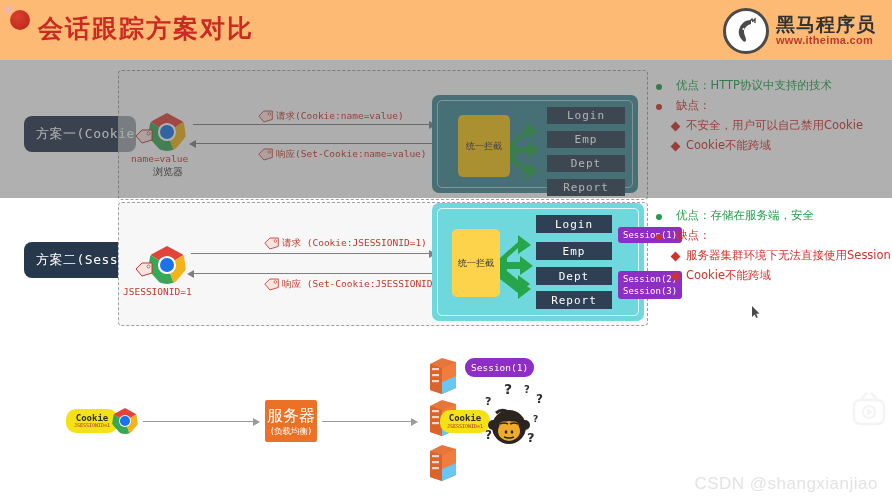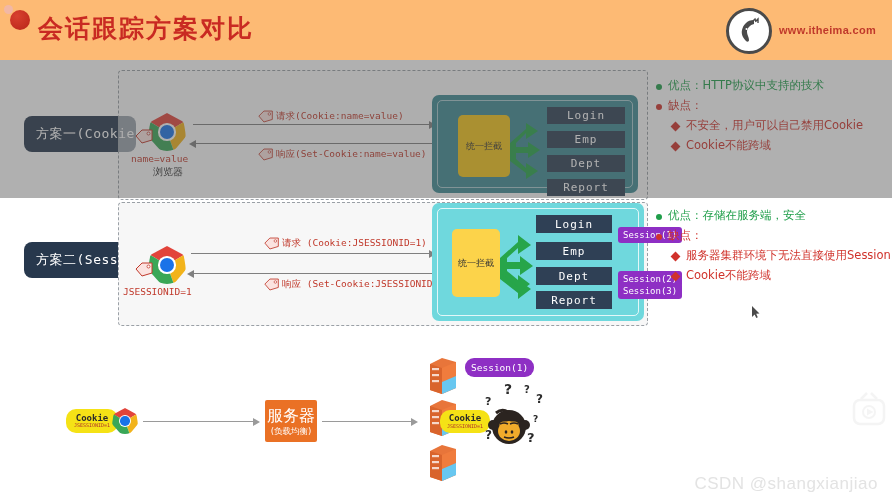--- a/index.html
+++ b/index.html
@@ -73,21 +73,21 @@
              justify-content:center;font-size:9px;color:#333;font-family:"DejaVu Sans",sans-serif;}
   .svc{position:absolute;background:#2f4055;color:#fff;border-radius:0;display:flex;align-items:center;
        justify-content:center;font-size:11px;letter-spacing:1px;
        font-family:"DejaVu Sans Mono","Liberation Mono",monospace;}
   .garrow{position:absolute;}
   .sess-badge{position:absolute;background:#8e2fc4;color:#fff;font-size:9px;border-radius:3px;
               padding:3px 5px;font-family:"DejaVu Sans Mono","Liberation Mono",monospace;white-space:nowrap;}
 
   
   .bullets{position:absolute;}
-  .b-row{display:flex;align-items:flex-start;gap:6px;margin-bottom:5px;white-space:nowrap;}
+  .b-row{display:flex;align-items:flex-start;gap:14px;margin-bottom:5px;white-space:nowrap;}
   .b-dot{width:6px;height:6px;border-radius:50%;margin-top:6px;flex:none;}
   .b-dot.green{background:#1f9e4a;}
   .b-dot.red{background:#d0322b;}
   .b-txt{font-size:11.5px;font-family:"DejaVu Sans",sans-serif;}
   .b-txt.green{color:#1f9e4a;}
   .b-txt.red{color:#d0322b;}
   .b-sub{display:flex;align-items:flex-start;gap:7px;margin:0 0 5px 16px;white-space:nowrap;}
   .diamond{width:7px;height:7px;background:#d0322b;transform:rotate(45deg);margin-top:5px;flex:none;}
 
   
@@ -122,20 +122,21 @@
 
     <div class="logo">
       <div class="logo-circle">
         <svg width="30" height="30" viewBox="0 0 30 30">
           <path d="M20 4 C13 4 9 9 8 14 C7 18 9 22 12 25 C13 26 15 26 15 24 C15 21 13 19 13 16 C13 12 16 9 20 8 Z" fill="#4a4a4a"></path>
           <path d="M19 5 L21 3 L22 6 M22 5 L24 3 L24 7" stroke="#4a4a4a" stroke-width="1.4" fill="none"></path>
           <circle cx="12.5" cy="13" r="1" fill="#fff"></circle>
         </svg>
       </div>
       <div class="logo-text">
+        <span class="logo-cn">黑马程序员</span>
         <span class="logo-url">www.itheima.com</span>
       </div>
     </div>
   </div>
 
   <div class="scheme-badge" style="left:24px;top:116px;width:88px;text-align:center;">方案一(Cookie)</div>
 
   <div class="panel" style="left:118px;top:70px;width:528px;height:128px;">
 
     <div class="chrome" style="position:absolute;left:29px;top:42px;width:38px;height:38px;">

